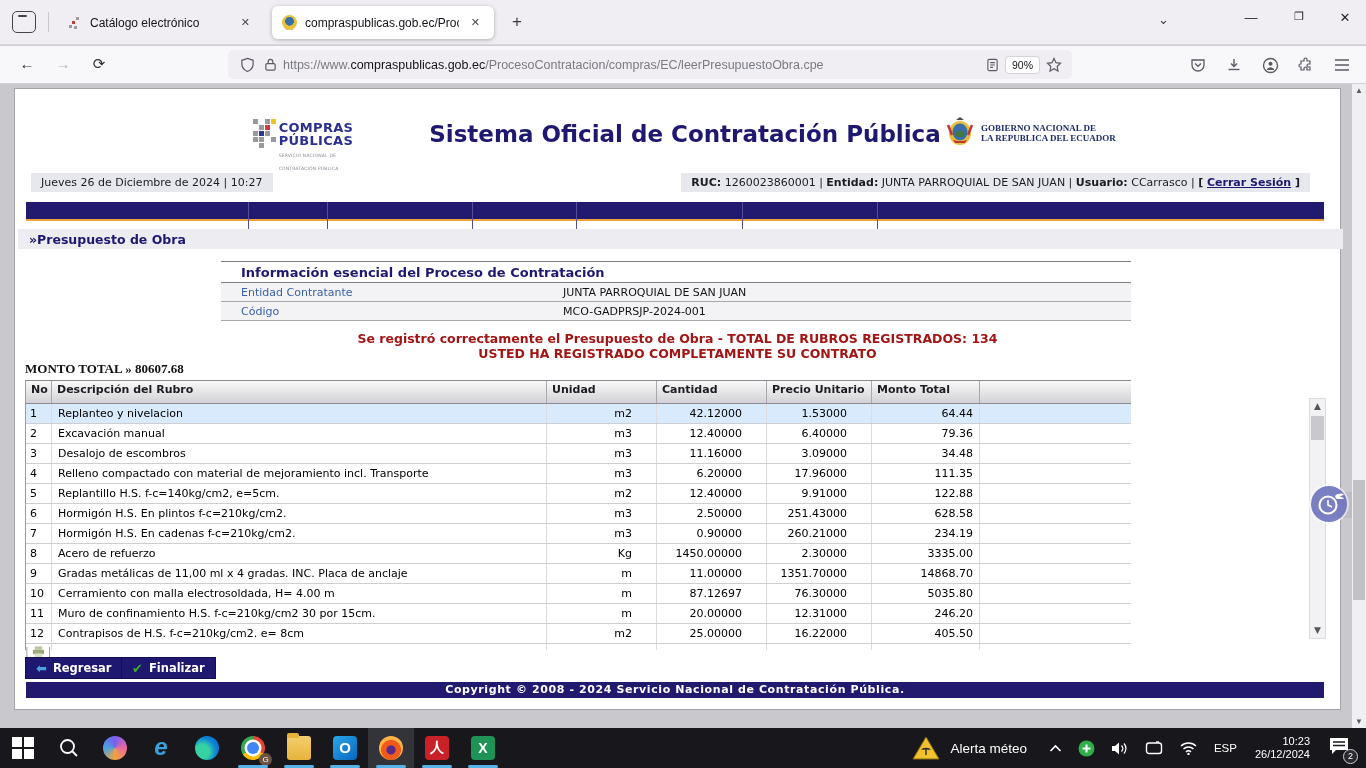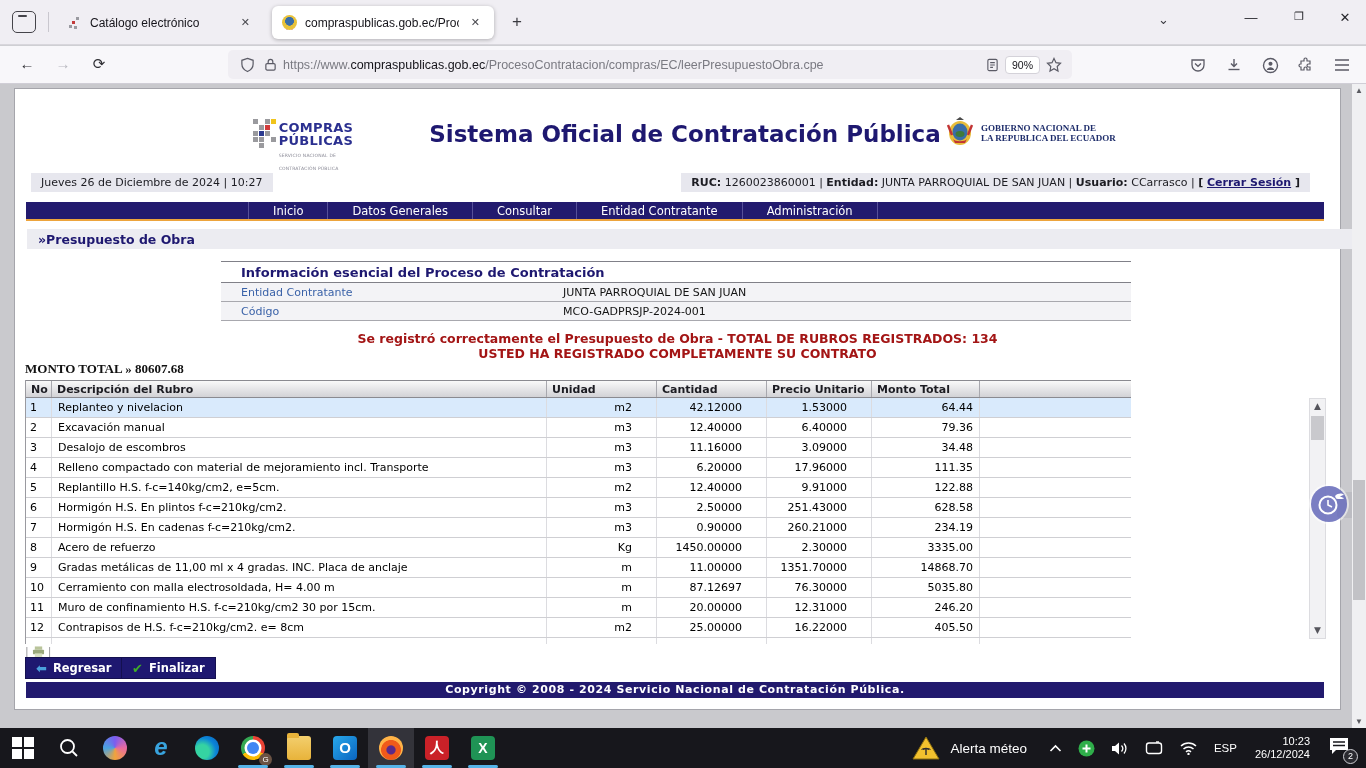--- a/index.html
+++ b/index.html
@@ -51,38 +51,38 @@
   #gov-logo { position:absolute; left:930px; top:26px; display:flex; align-items:center; }
   #gov-text { margin-left:6px; font-family:"Liberation Serif", serif; font-weight:bold; font-size:9px; line-height:10.5px; color:#1e2d6b; }
 
   .ses-bar { position:absolute; top:84px; height:19px; background:#e7e7ee; font-size:11px; color:#1c1c22; line-height:19px; padding:0 10px; white-space:nowrap; }
   #datebox { left:16px; }
   #sesbox { right:30px; }
   #sesbox b { font-weight:bold; }
   #logout { color:#1e1870; font-weight:bold; text-decoration:underline; }
 
   #menubar { position:absolute; left:11px; top:113px; width:1298px; height:19px; background:#221a6e; border-bottom:2px solid #eda43c; display:flex; padding-left:222px; }
-  .menu-item { color:#ffffff; font-size:11.5px; line-height:19px; padding:0 24px; border-right:1px solid #575099; }
+  .menu-item { color:#ffffff; font-size:11.5px; line-height:19px; padding:16px 24px; border-right:1px solid #575099; }
   .menu-item:first-child { border-left:1px solid #575099; }
 
-  #crumb { position:absolute; left:12px; top:140px; width:1325px; height:20px; background:#ececf1; }
+  #crumb { position:absolute; left:3px; top:140px; width:1325px; height:20px; background:#ececf1; }
   #crumb span { font-size:12.5px; font-weight:bold; color:#1e1870; padding-left:11px; line-height:20px; }
 
   #infopanel { position:absolute; left:206px; top:172px; width:910px; }
   #info-title { border-top:1px solid #808088; border-bottom:1px solid #808088; height:22px; line-height:22px; padding-left:20px; font-size:13px; font-weight:bold; color:#1e1870; }
   .info-row { height:19px; line-height:19px; background:#f3f3f6; border-bottom:1px solid #a8a8ae; display:flex; font-size:11px; }
   .info-label { width:342px; padding-left:20px; color:#3a62a8; }
   .info-value { color:#141414; }
 
   .redmsg { position:absolute; left:0; width:1325px; text-align:center; font-size:12.5px; font-weight:bold; color:#a31515; }
   #monto { position:absolute; left:10px; top:272px; font-family:"Liberation Serif", serif; font-weight:bold; font-size:13px; color:#111; }
 
   
   #rubros { position:absolute; left:10px; top:291px; width:1106px; border-left:1px solid #9a9aa0; }
-  .thead { display:flex; height:18px; background:linear-gradient(#f9f9f9,#d2d2d6); border-top:1px solid #8a8a90; border-bottom:1px solid #8a8a90; font-size:11px; font-weight:bold; color:#1c1c22; line-height:17px; }
+  .thead { display:flex; height:24px; background:linear-gradient(#f9f9f9,#d2d2d6); border-top:1px solid #8a8a90; border-bottom:1px solid #8a8a90; font-size:11px; font-weight:bold; color:#1c1c22; line-height:17px; }
   .thead div { border-right:1px solid #a8a8ae; padding-left:5px; white-space:nowrap; overflow:hidden; }
   .trow { display:flex; height:20px; background:#fff; border-bottom:1px solid #cfcfd3; font-size:11px; color:#000; line-height:19px; }
   .trow.hl { background:#d9eafc; }
   .trow div { border-right:1px solid #dcdce0; white-space:nowrap; overflow:hidden; }
   .c-no { width:26px; padding-left:4px; flex:none; }
   .c-desc { width:495px; padding-left:6px; flex:none; }
   .c-unidad,.c-cant,.c-precio { text-align:right; padding-right:24px; flex:none; }
   .c-unidad { width:110px; } .c-cant { width:110px; } .c-precio { width:105px; }
   .c-monto { width:108px; text-align:right; padding-right:6px; flex:none; }
   .c-extra { flex:1; border-right:none !important; }

